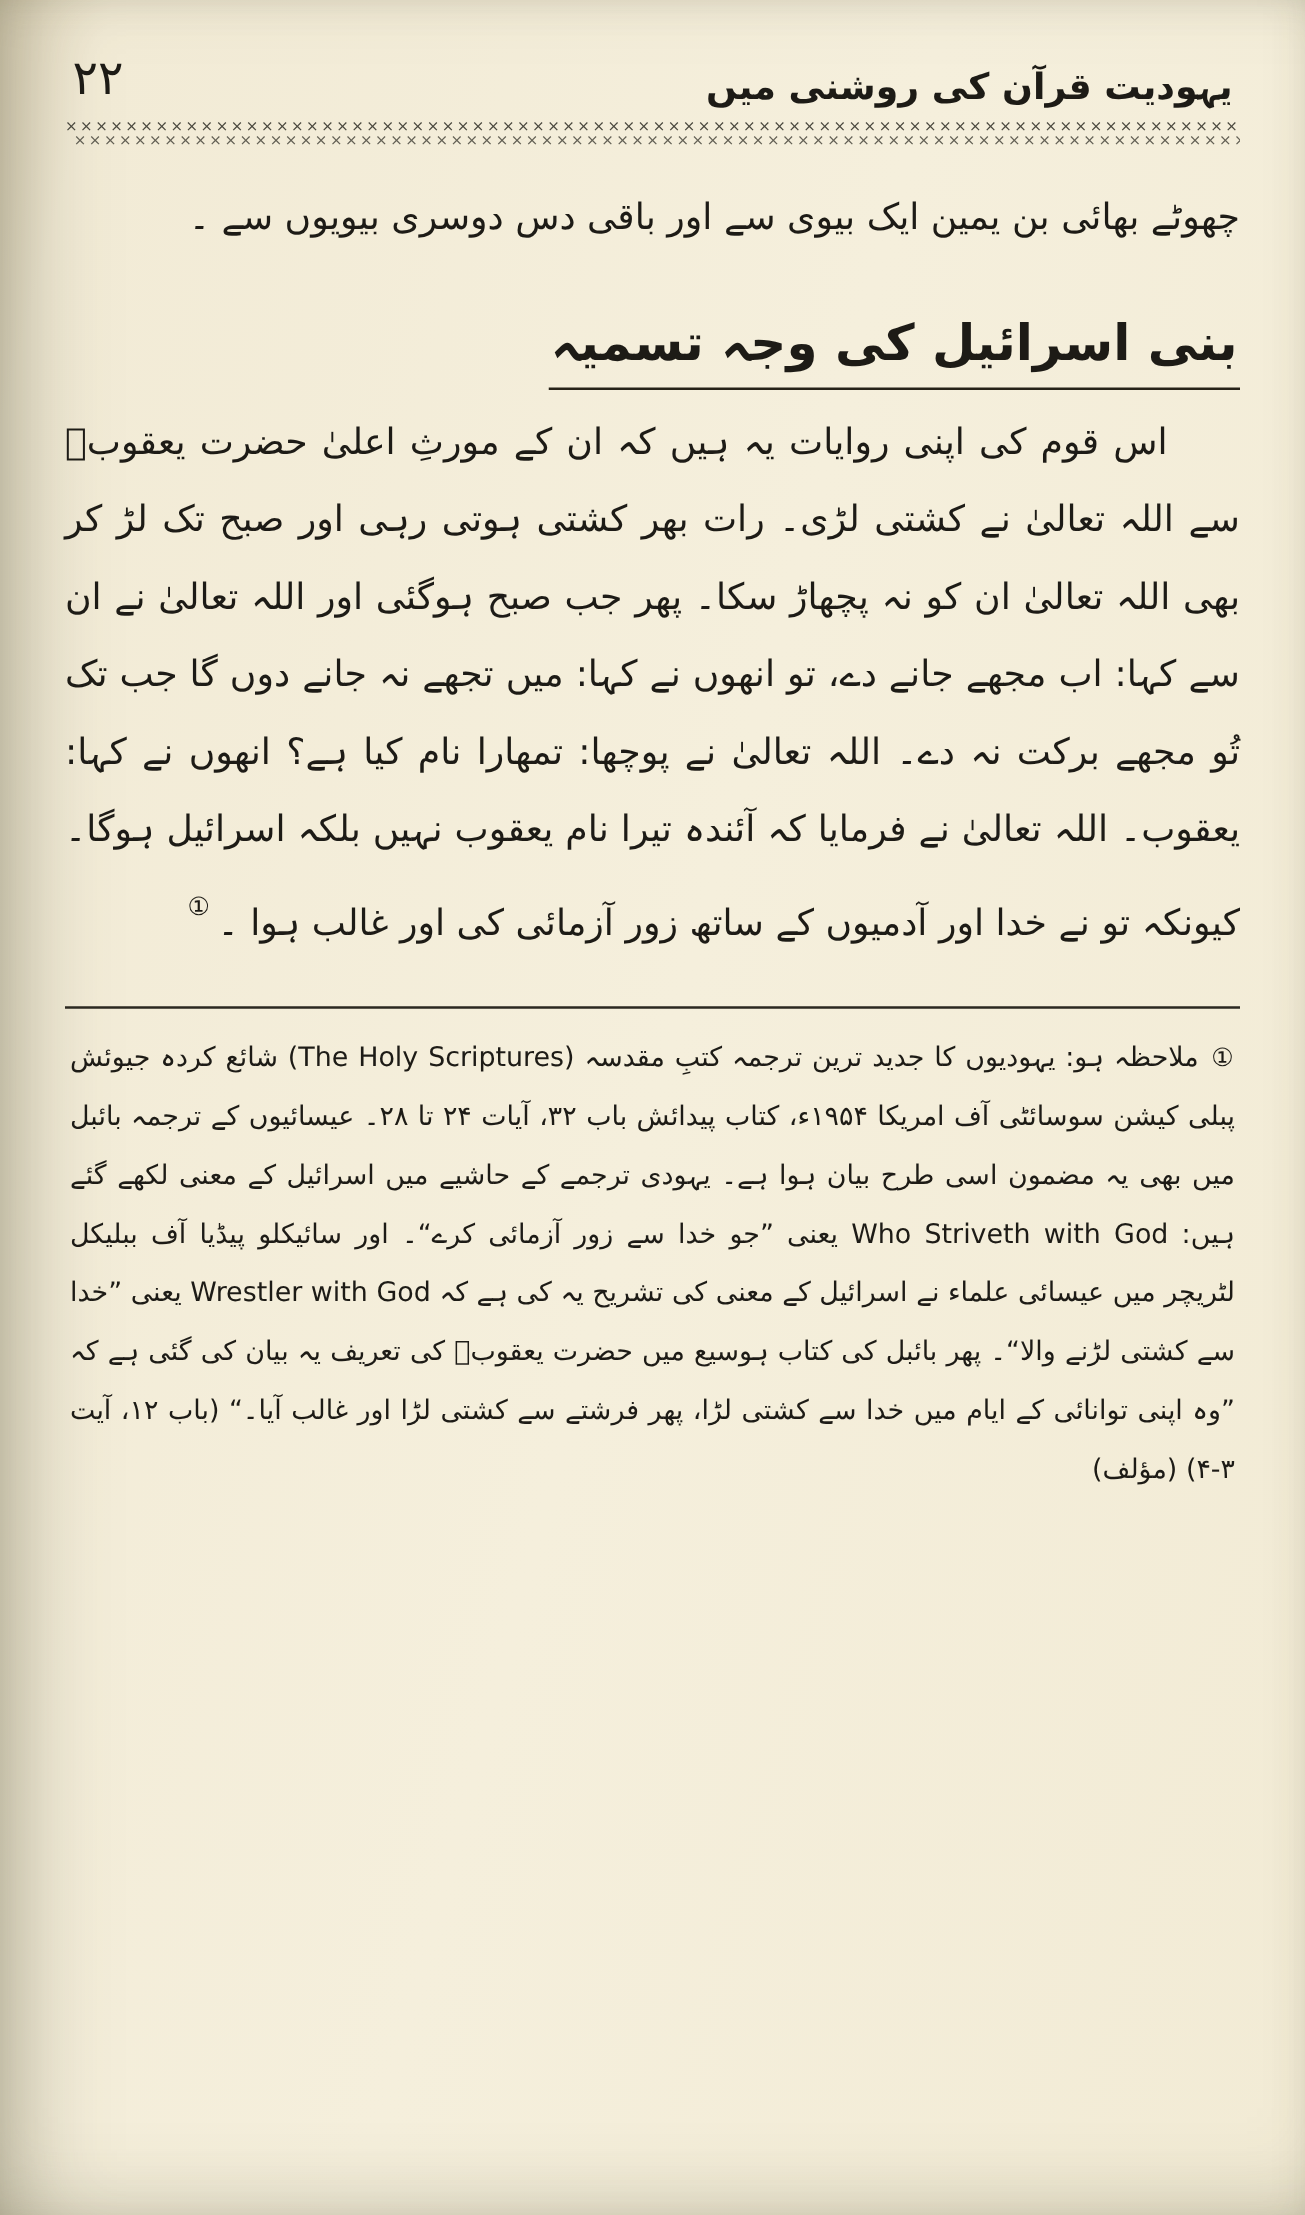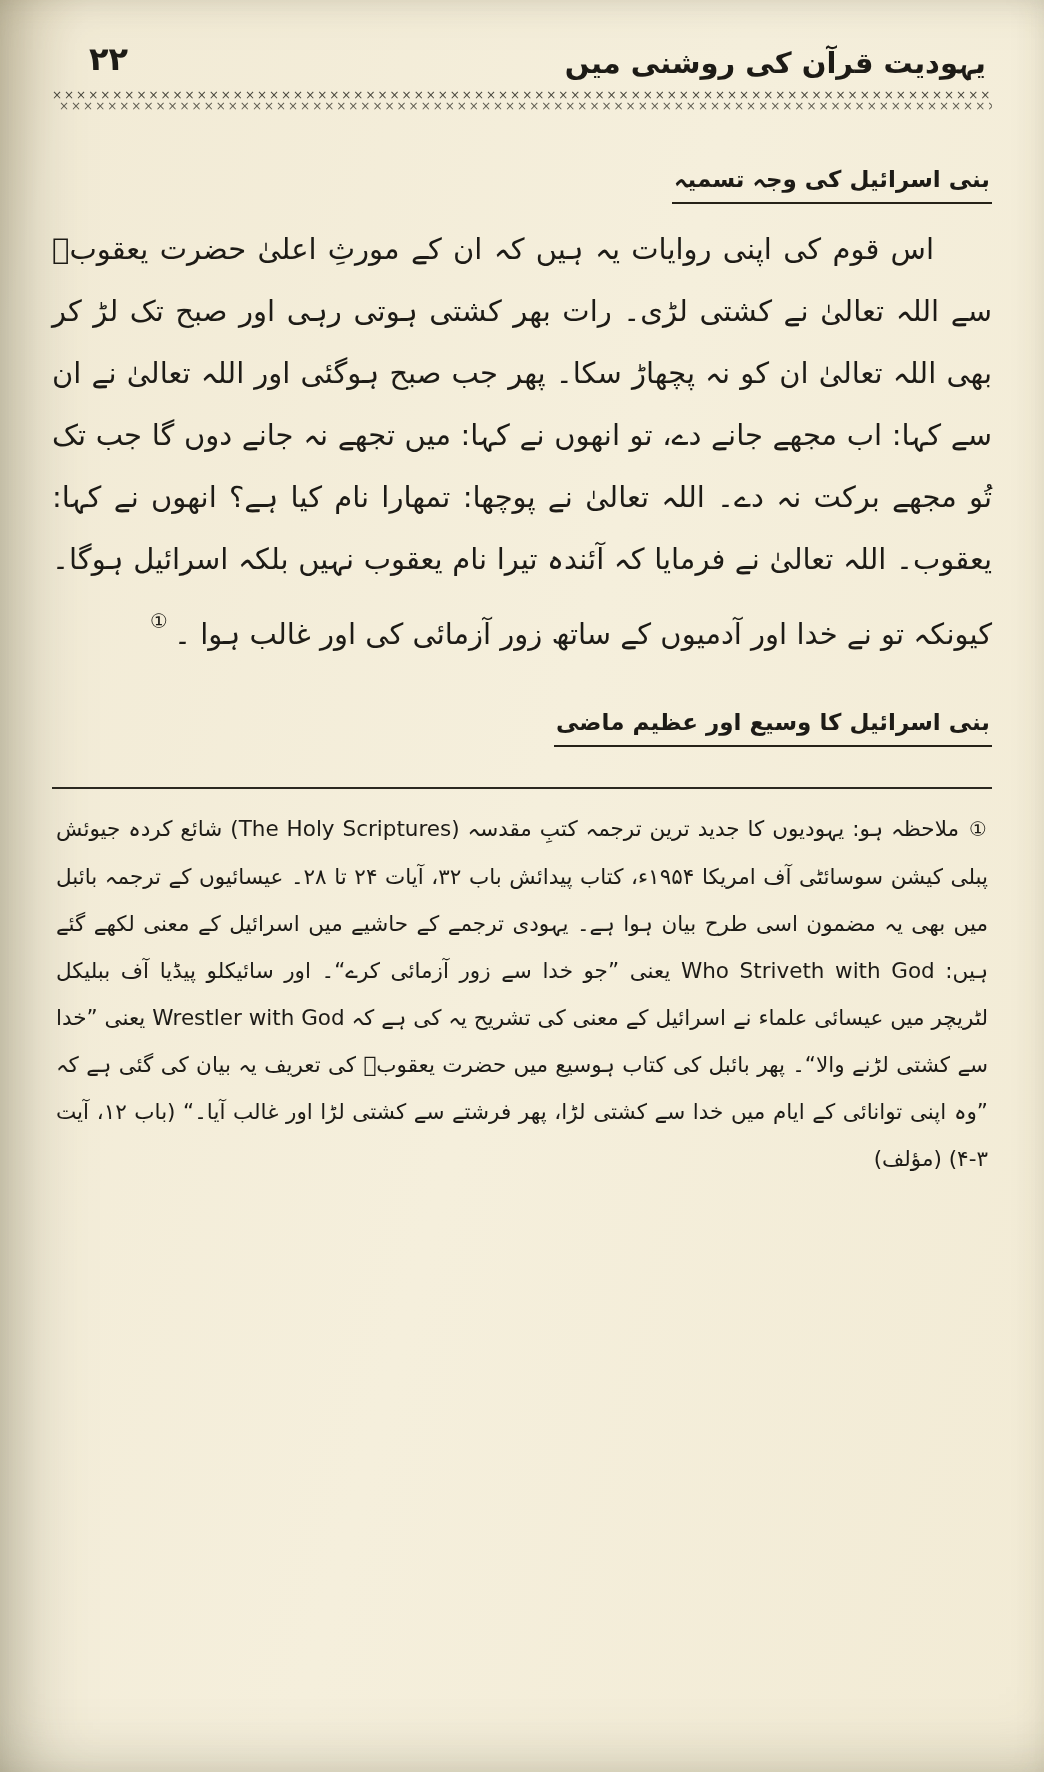--- a/index.html
+++ b/index.html
@@ -21,21 +21,21 @@
     color: #1d1b16;
     overflow: hidden;
   }
   .header {
     display: flex;
     justify-content: space-between;
     align-items: flex-end;
     padding: 0 6px;
   }
   .title  { font-size: 29px; font-weight: 700; letter-spacing: 0; }
-  .pagenum { font-size: 32px; font-weight: 700; padding-bottom: 2px; margin-left: 31px; }
+  .pagenum { font-size: 38px; font-weight: 400; padding-bottom: 2px; }
   .xdiv {
     direction: ltr;
     margin-top: 10px;
     overflow: hidden;
     white-space: nowrap;
     color: #4a483e;
     font-size: 12px;
     line-height: 11px;
     letter-spacing: 2px;
   }
@@ -46,21 +46,21 @@
     font-size: 29px;
     line-height: 62px;
     text-align: justify;
   }
   .body p { margin: 0; }
   .indent { text-indent: 58px; }
   .fnref { font-size: 20px; vertical-align: 16px; margin-inline-start: 6px; }
   .headwrap { margin: 14px 0 10px; }
   .heading {
     display: inline-block;
-    font-size: 23px;
+    font-size: 40px;
     font-weight: 700;
     line-height: 1.55;
     border-bottom: 2.5px solid #262218;
     padding: 0 2px 4px;
     margin-top: 26px;
   }
   .footnote {
     margin-top: 36px;
     border-top: 2px solid #2b2820;
     padding: 16px 4px 0;
@@ -80,32 +80,30 @@
     <span class="pagenum">۲۲</span>
   </div>
 
   <div class="xdiv">
     <span class="row row1">××××××××××××××××××××××××××××××××××××××××××××××××××××××××××××××××××××××××××××××××××××××××××××××××××××××××××××××××××××××××××××××××××××××××××××××××××××××××</span>
     <span class="row row2">××××××××××××××××××××××××××××××××××××××××××××××××××××××××××××××××××××××××××××××××××××××××××××××××××××××××××××××××××××××××××××××××××××××××××××××××××××××××</span>
   </div>
 
   <div class="body">
 
+    <p>چھوٹے بھائی بن یمین ایک بیوی سے اور باقی دس دوسری بیویوں سے ۔</p>
 
 
     <div class="headwrap">
       <span class="heading">بنی اسرائیل کی وجہ تسمیہ</span>
     </div>
 
 
     <p class="indent"><span>اس قوم کی اپنی روایات یہ ہیں کہ ان کے مورثِ اعلیٰ حضرت یعقوبؑ سے اللہ تعالیٰ نے کشتی لڑی۔ رات بھر کشتی ہوتی رہی اور صبح تک لڑ کر بھی اللہ تعالیٰ ان کو نہ پچھاڑ سکا۔ پھر جب صبح ہوگئی اور اللہ تعالیٰ نے ان سے کہا: اب مجھے جانے دے، تو انھوں نے کہا: میں تجھے نہ جانے دوں گا جب تک تُو مجھے برکت نہ دے۔ اللہ تعالیٰ نے پوچھا: تمھارا نام کیا ہے؟ انھوں نے کہا: یعقوب۔ اللہ تعالیٰ نے فرمایا کہ آئندہ تیرا نام یعقوب نہیں بلکہ اسرائیل ہوگا۔ کیونکہ تو نے خدا اور آدمیوں کے ساتھ زور آزمائی کی اور غالب ہوا ۔</span><span class="fnref">①</span></p>
 
-    <div class="headwrap">
-      <span class="heading">بنی اسرائیل کا وسیع اور عظیم ماضی</span>
-    </div>
 
 
   </div>
 
   <div class="footnote">
     <p><span class="fnmark">①</span><span>ملاحظہ ہو: یہودیوں کا جدید ترین ترجمہ کتبِ مقدسہ (The Holy Scriptures) شائع کردہ جیوئش پبلی کیشن سوسائٹی آف امریکا ۱۹۵۴ء، کتاب پیدائش باب ۳۲، آیات ۲۴ تا ۲۸۔ عیسائیوں کے ترجمہ بائبل میں بھی یہ مضمون اسی طرح بیان ہوا ہے۔ یہودی ترجمے کے حاشیے میں اسرائیل کے معنی لکھے گئے ہیں: Who Striveth with God یعنی ”جو خدا سے زور آزمائی کرے“۔ اور سائیکلو پیڈیا آف ببلیکل لٹریچر میں عیسائی علماء نے اسرائیل کے معنی کی تشریح یہ کی ہے کہ Wrestler with God یعنی ”خدا سے کشتی لڑنے والا“۔ پھر بائبل کی کتاب ہوسیع میں حضرت یعقوبؑ کی تعریف یہ بیان کی گئی ہے کہ ”وہ اپنی توانائی کے ایام میں خدا سے کشتی لڑا، پھر فرشتے سے کشتی لڑا اور غالب آیا۔“ (باب ۱۲، آیت ۳-۴) (مؤلف)</span></p>
   </div>
 
 </div>
 

